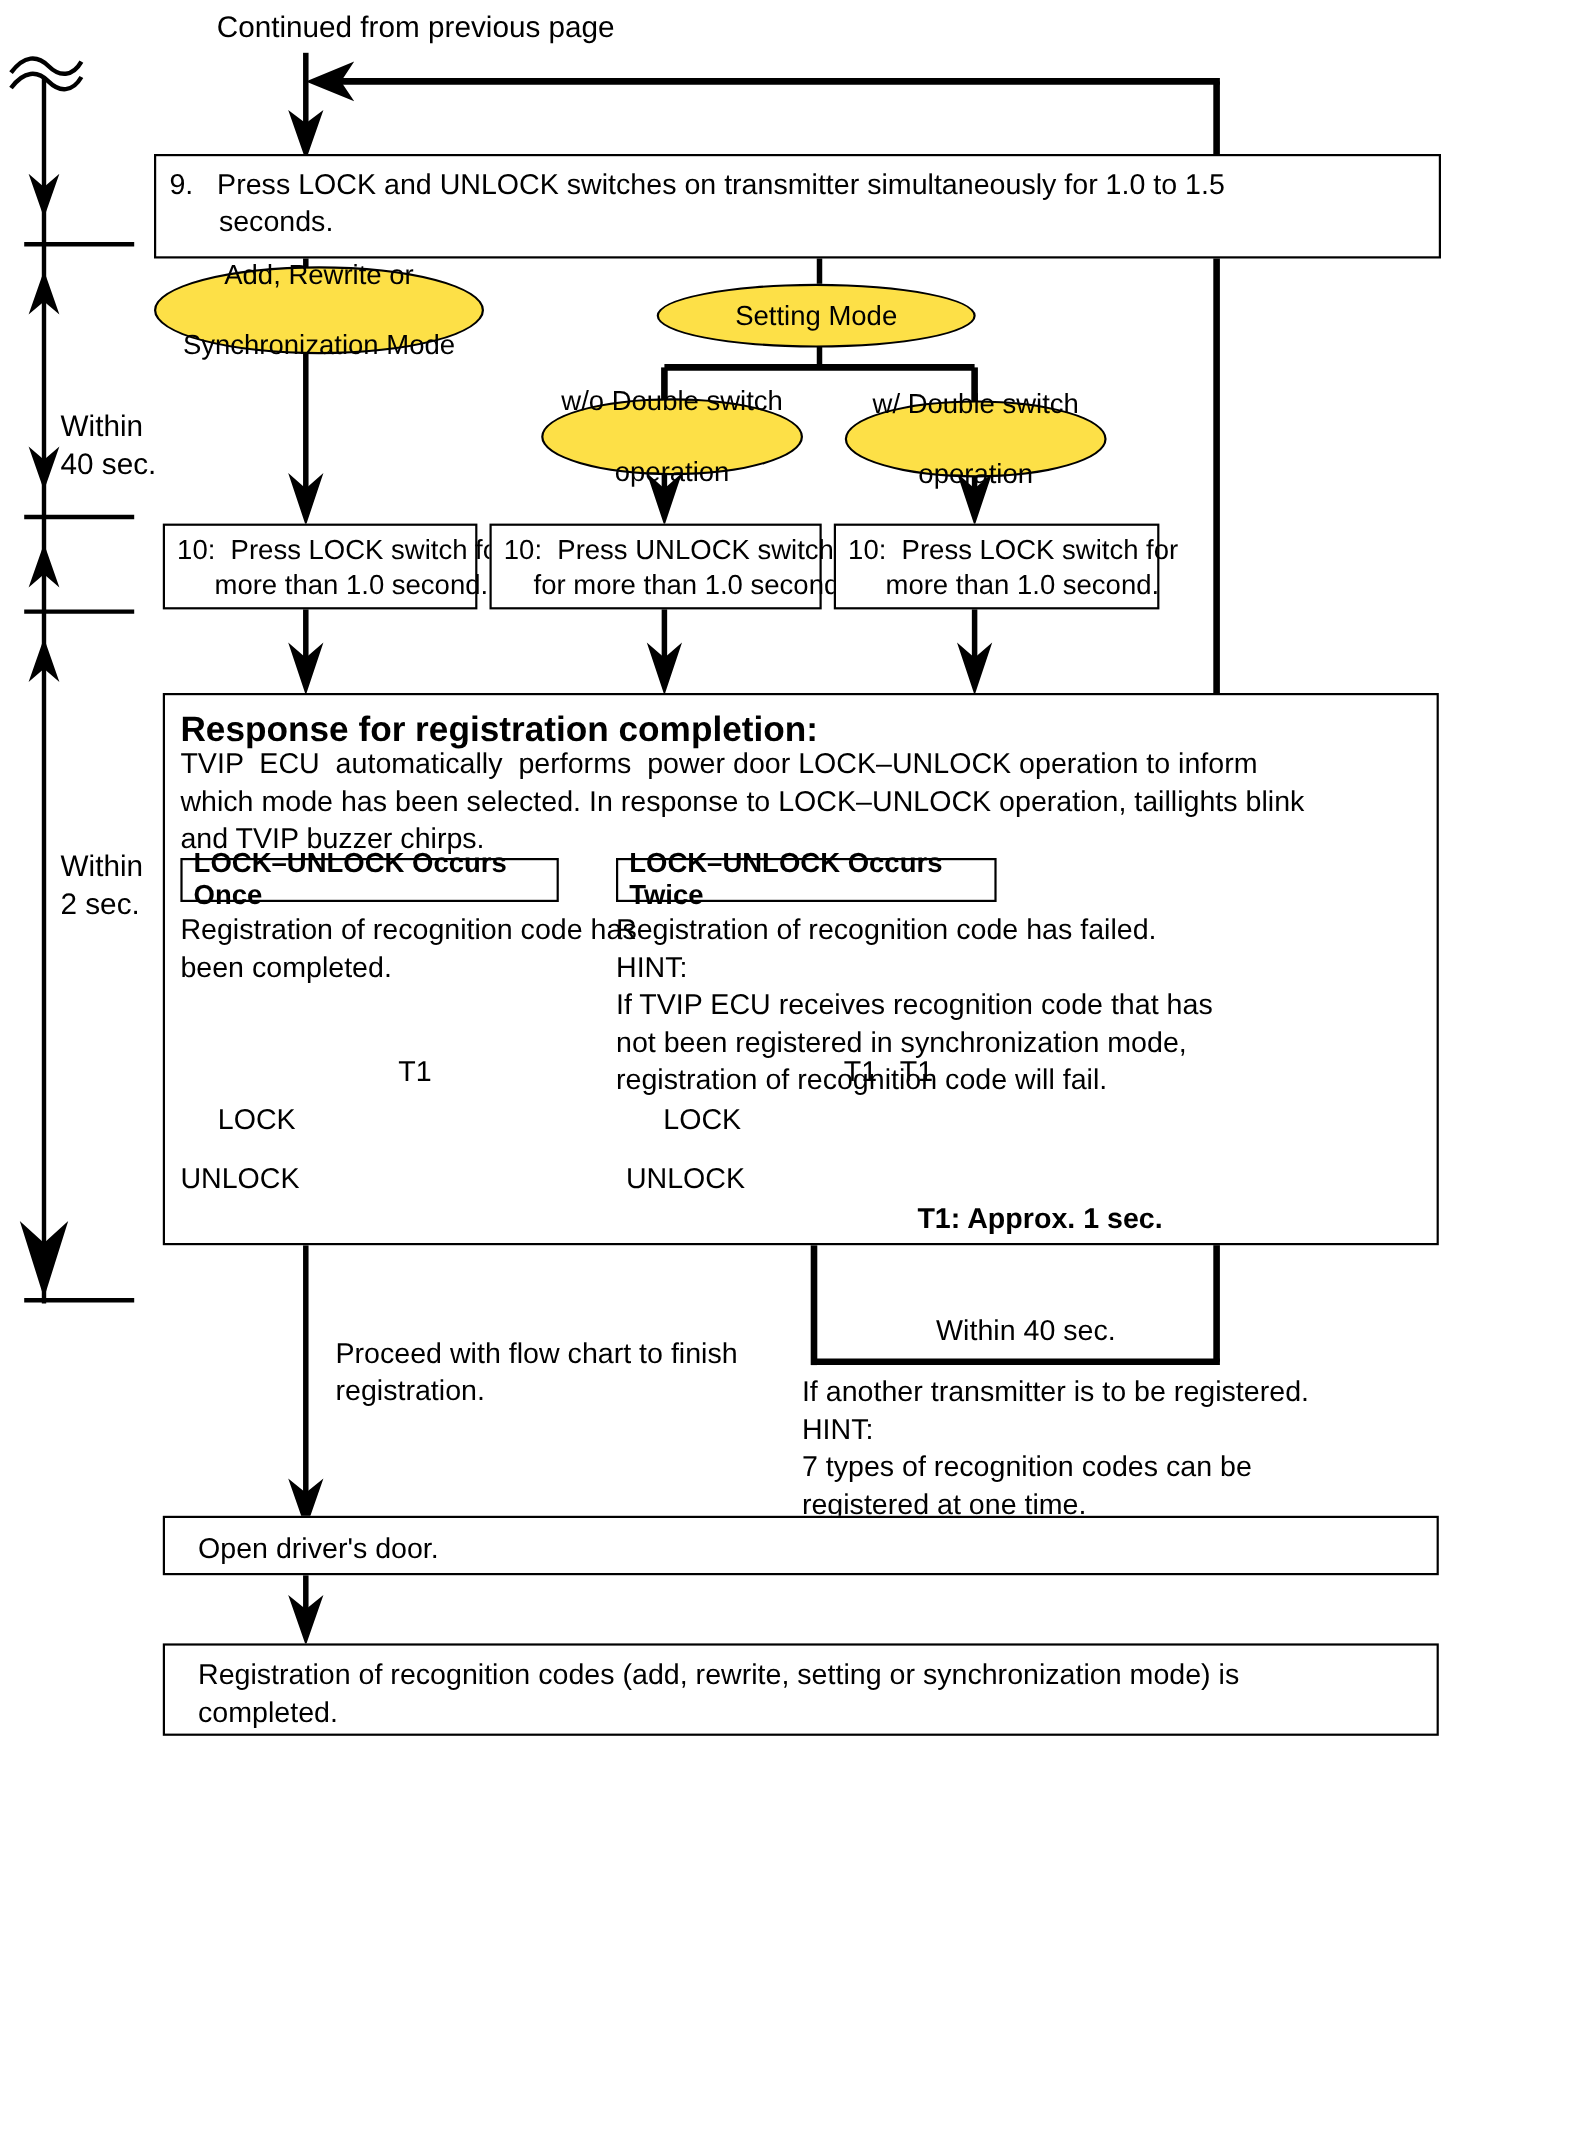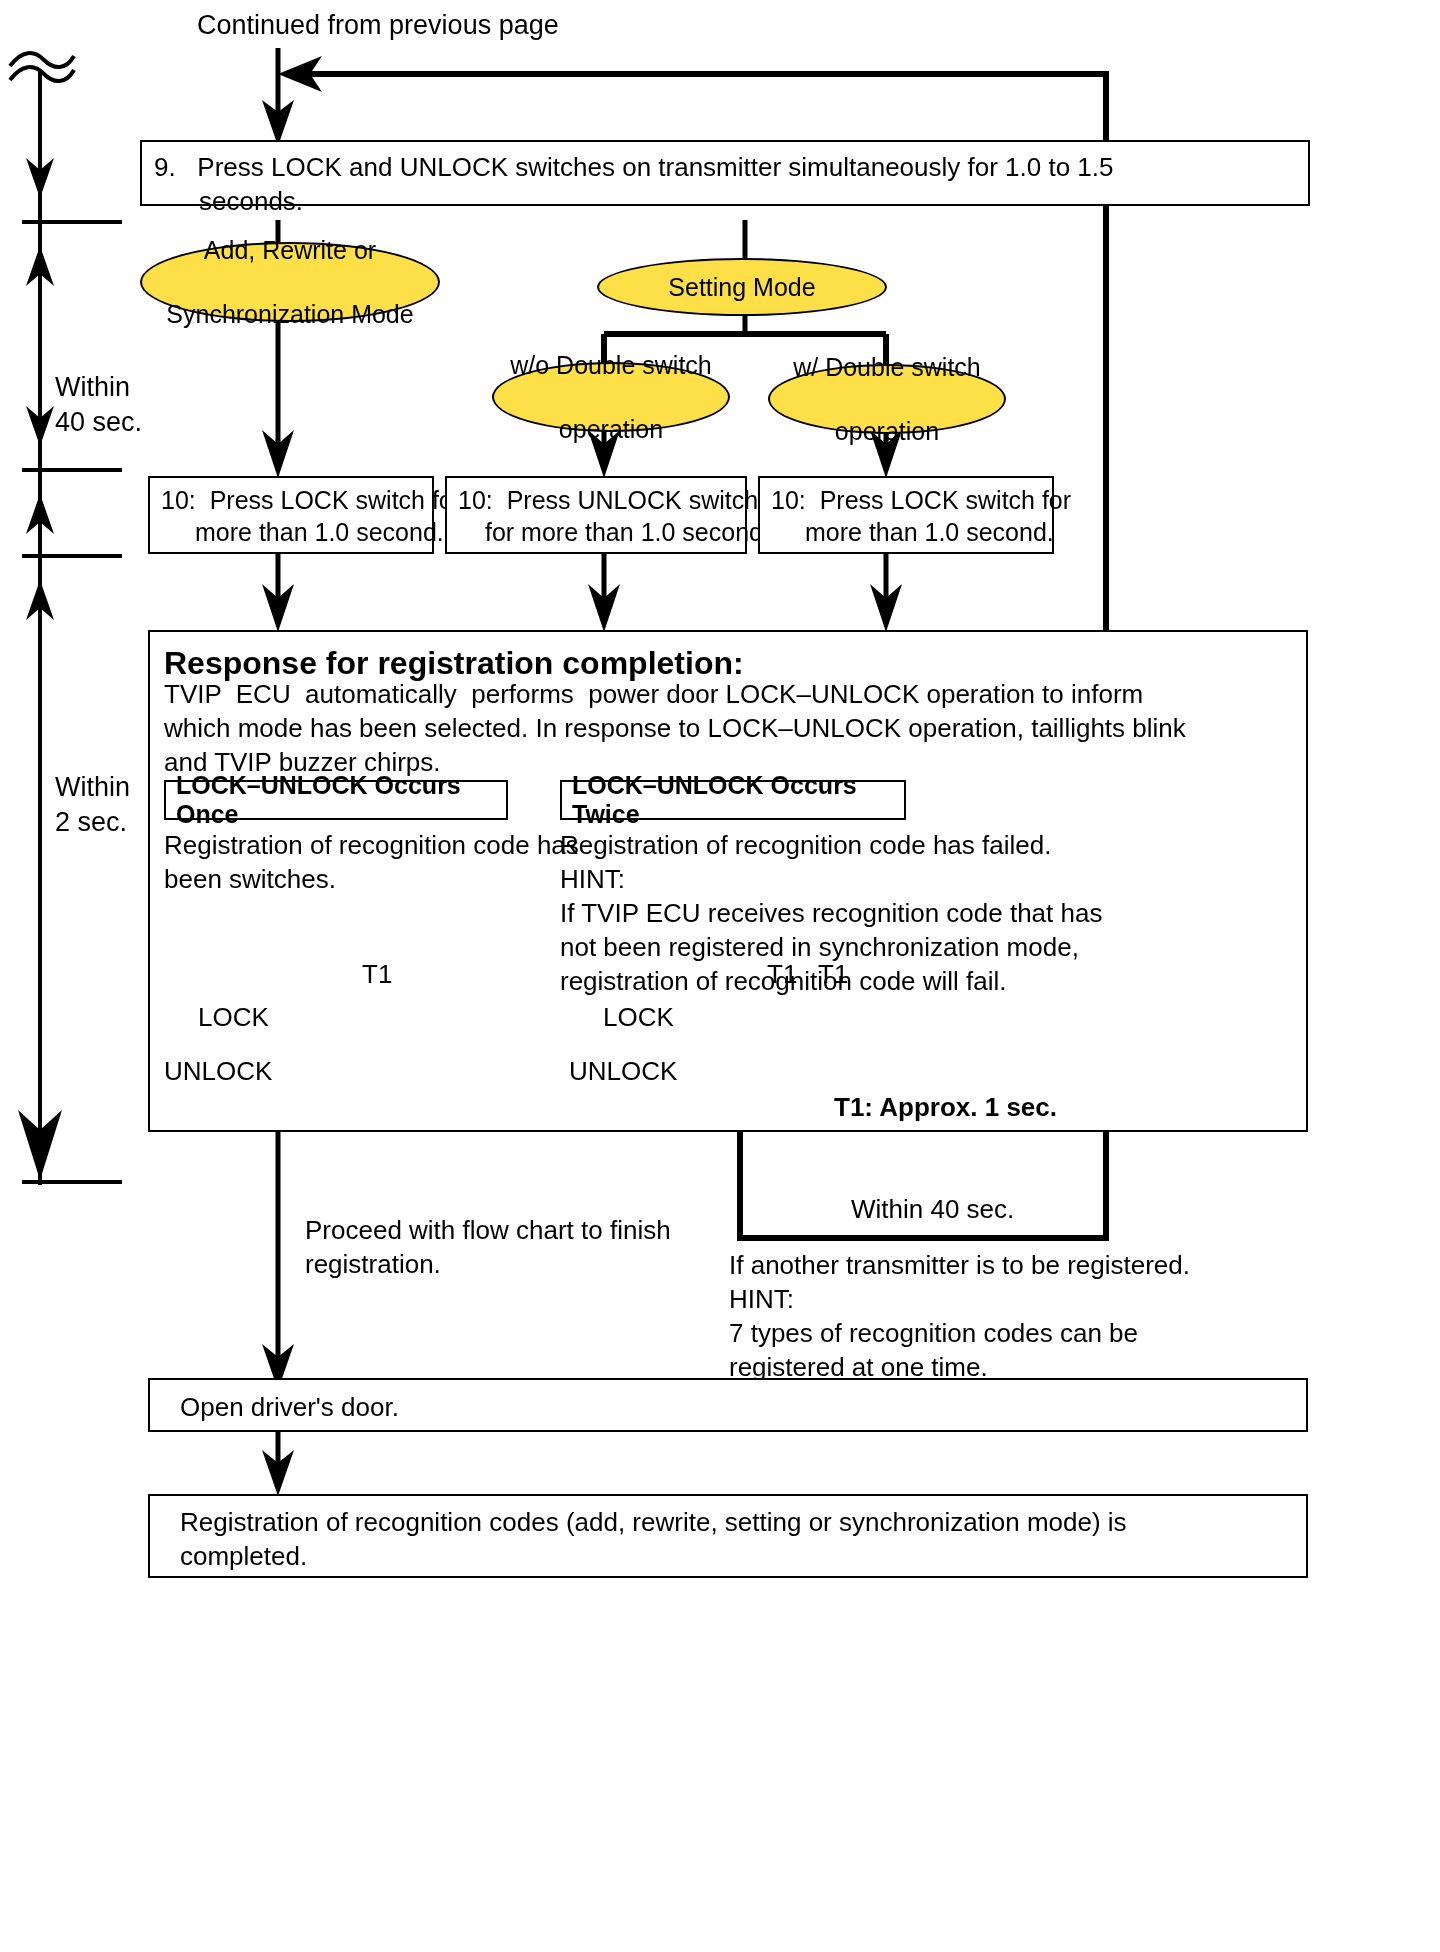--- a/index.html
+++ b/index.html
@@ -138,21 +138,21 @@
   </svg>
 
   <div class="t" style="left:197px;top:8px;font-size:27px;">Continued from previous page</div>
 
   <div class="t" style="left:55px;top:370px;font-size:27px;">Within</div>
   <div class="t" style="left:55px;top:405px;font-size:27px;">40 sec.</div>
 
   <div class="t" style="left:55px;top:770px;font-size:27px;">Within</div>
   <div class="t" style="left:55px;top:805px;font-size:27px;">2 sec.</div>
 
-  <div class="box" style="left:140px;top:140px;width:1170px;height:66px;">
+  <div class="box" style="left:140px;top:140px;width:1170px;height:95px;">
     <div class="t" style="left:12px;top:8px;">9.   Press LOCK and UNLOCK switches on transmitter simultaneously for 1.0 to 1.5</div>
     <div class="t" style="left:57px;top:42px;">seconds.</div>
   </div>
 
   <div class="ell" style="left:140px;top:242px;width:300px;height:80px;">
     <span>
       <span>Add, Rewrite or</span><br>
       <span>Synchronization Mode</span>
     </span>
   </div>
@@ -193,21 +193,21 @@
   <div class="box" style="left:148px;top:630px;width:1160px;height:502px;">
     <div class="t bold" style="left:14px;top:10px;font-size:32px;">Response for registration completion:</div>
     <div class="t" style="left:14px;top:45px;">TVIP  ECU  automatically  performs  power door LOCK–UNLOCK operation to inform</div>
     <div class="t" style="left:14px;top:79px;">which mode has been selected. In response to LOCK–UNLOCK operation, taillights blink</div>
     <div class="t" style="left:14px;top:113px;">and TVIP buzzer chirps.</div>
 
     <div class="minibox" style="left:14px;top:148px;width:344px;height:40px;">
       <span>LOCK–UNLOCK Occurs Once</span>
     </div>
     <div class="t" style="left:14px;top:196px;">Registration of recognition code has</div>
-    <div class="t" style="left:14px;top:230px;">been switches.</div>
+    <div class="t" style="left:14px;top:230px;">been completed.</div>
 
     <div class="minibox" style="left:410px;top:148px;width:346px;height:40px;">
       <span>LOCK–UNLOCK Occurs Twice</span>
     </div>
     <div class="t" style="left:410px;top:196px;">Registration of recognition code has failed.</div>
     <div class="t" style="left:410px;top:230px;">HINT:</div>
     <div class="t" style="left:410px;top:264px;">If TVIP ECU receives recognition code that has</div>
     <div class="t" style="left:410px;top:298px;">not been registered in synchronization mode,</div>
     <div class="t" style="left:410px;top:332px;">registration of recognition code will fail.</div>
 

